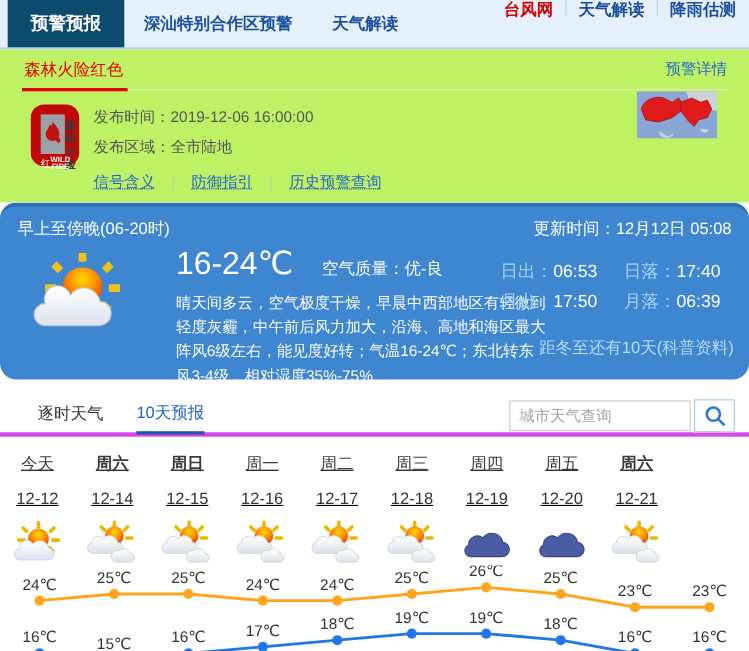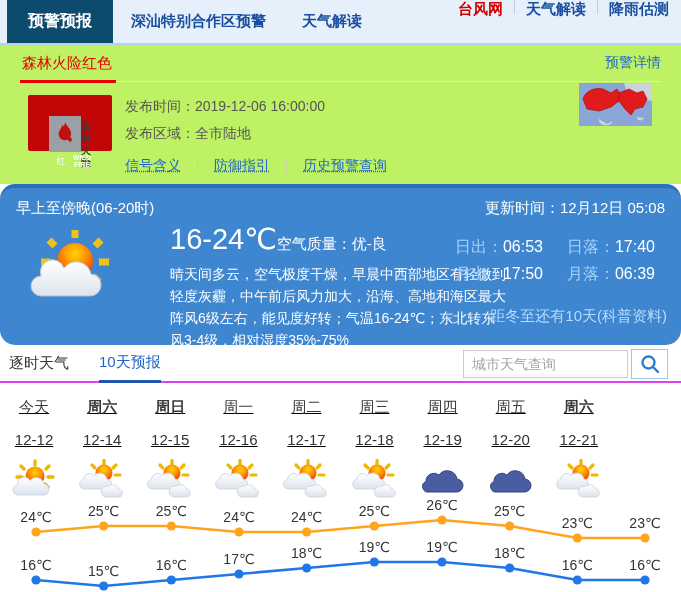--- a/index.html
+++ b/index.html
@@ -14,51 +14,51 @@
   .nav-right .lnk { color:#1a4fa0; cursor:pointer; }
   .nav-right .lnk.red { color:#d40000; }
   .vsep { width:1px; height:14px; background:#b9cfe6; margin:0 11px; }
 
   
   .alert { background:#bef264; height:139px; padding:0 20px; position:relative; }
   .alert-head { display:flex; justify-content:space-between; align-items:flex-end; height:37px; border-bottom:1px solid #e9e6c5; }
   .alert-title { color:#e60000; font-size:15px; padding:0 4px 7px 2px; border-bottom:3px solid #e60000; margin-bottom:-2px; }
   .alert-detail { color:#2468c8; font-size:14px; padding-bottom:9px; cursor:pointer; }
   .alert-body { display:flex; padding:13px 0 0 8px; position:relative; }
-  .badge { width:84px; height:56px; background:#c00606; padding:21px; border-radius:2px; flex:none; }
+  .badge { width:44px; height:56px; background:#c00606; padding:9px; border-radius:12px; flex:none; }
   .badge-top { display:flex; height:36px; }
   .badge-flame-box { width:33px; height:36px; background:#9aa0a6; display:flex; align-items:center; justify-content:center; }
   .badge-cn { flex:1; color:#3c3c3c; font-size:10px; font-weight:bold; text-align:center; line-height:12px; padding-top:5px; }
   .badge-bottom { display:flex; align-items:center; height:14px; margin-top:2px; }
   .badge-level { color:#fff; font-size:9px; width:33px; text-align:center; }
   .badge-en { color:#fff; font-size:7px; font-weight:bold; flex:1; text-align:center; }
   .alert-info { margin-left:13px; font-size:14px; color:#555; }
   .alert-info .row { margin-top:3px; margin-bottom:9px; }
   .alert-links { display:flex; align-items:center; margin-top:14px; font-size:14px; }
   .alert-links .dlink { color:#2468c8; text-decoration:underline dotted; cursor:pointer; }
   .alert-links .vsep { background:#cfcdb0; margin:0 16px; }
   .minimap { position:absolute; right:9px; top:1px; }
 
   
   .current { background:#3e86d0; border-top:4px solid #2e6fba; height:161px; position:relative; color:#fff;border-radius:15px; }
   .cur-head { display:flex; justify-content:space-between; padding:11px 16px 0 16px; font-size:15px; }
   .big-icon { position:absolute; left:27px; top:40px; }
-  .cur-main { position:absolute; left:170px; top:34px; width:338px; }
+  .cur-main { position:absolute; left:160px; top:34px; width:338px; }
   .temp-line { display:flex; align-items:baseline; }
   .temp-big { font-size:29px; }
-  .aq-label { font-size:15px; }
+  .aq-label { margin-left:26px; font-size:15px; }
   .aq-val { font-size:15px; }
   .desc { margin-top:7px; font-size:14px; line-height:22px; color:#fdfeff; }
   .cur-right { position:absolute; right:26px; top:49px; display:grid; grid-template-columns:auto auto; column-gap:24px; row-gap:6px; font-size:16px; }
   .sm-label { color:#a5d2fb; }
   .sm-val { color:#fff; }
   .solstice { position:absolute; right:14px; top:119px; color:#b5dcfd; font-size:15px; }
 
   
-  .tabs-row { display:flex; align-items:stretch; height:38px; border-bottom:2px solid #d946ef; padding:0 9px; position:relative; }
+  .tabs-row { display:flex; align-items:stretch; height:38px; border-bottom:4px solid #d946ef; padding:0 34px; position:relative;margin-top:14px; }
   .tab { display:flex; align-items:center; font-size:15px; color:#333; margin-right:30px; cursor:pointer; }
   .tab.active { color:#2064c8; border-bottom:3px solid #2055b0; margin-bottom:-2px; }
   .search-wrap { position:absolute; right:13px; top:4px; display:flex; align-items:center; }
   .search-input { width:165px; height:28px; border:1px solid #ccc; font-size:14px; padding:0 8px; color:#333; outline:none; }
   .search-input::placeholder { color:#a5a5a5; }
   .search-btn { width:37px; height:30px; background:#fff; border:1px solid #9fc8ea; margin-left:3px; display:flex; align-items:center; justify-content:center; cursor:pointer; }
 
   .days { display:flex; padding-top:15px; }
   .day-col { width:10%; text-align:center;text-decoration:underline; }
   .day-label { font-size:15px; color:#3a3a3a; }

